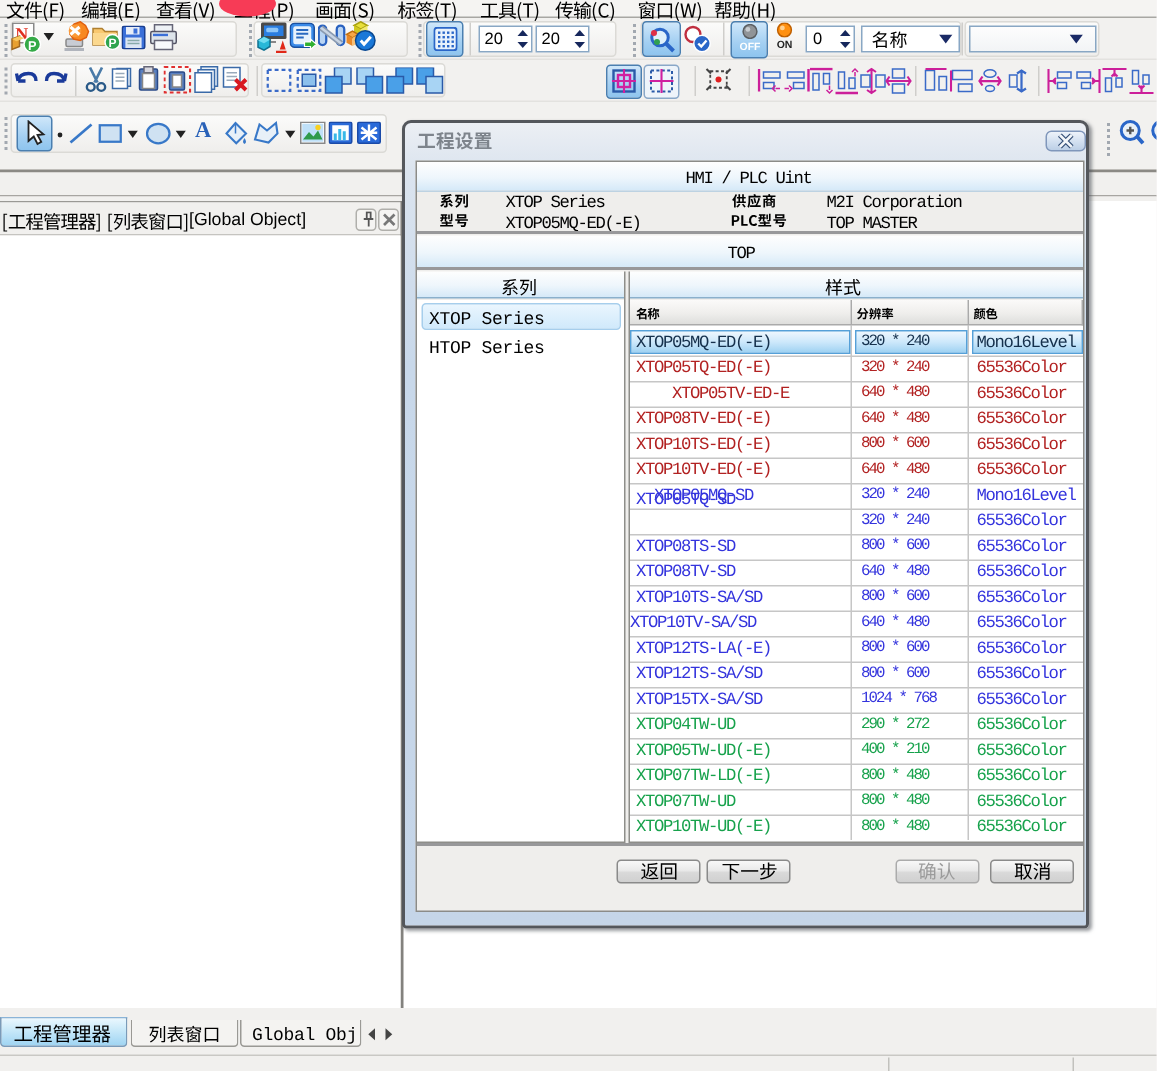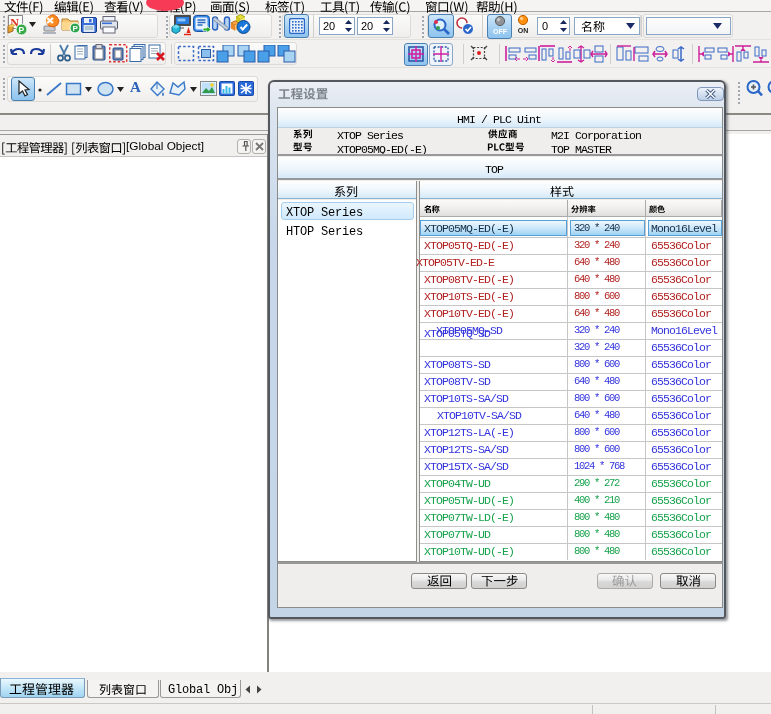--- a/index.html
+++ b/index.html
@@ -530,21 +530,21 @@
 <div class="a" style="left:570px;top:220px;width:75px;height:16px;border:1px solid #55a0d8;background:linear-gradient(180deg,#eef7fe,#cde8fb 50%,#9fd2f2)"></div>
 <div class="a" style="left:648px;top:220px;width:74px;height:16px;border:1px solid #55a0d8;background:linear-gradient(180deg,#eef7fe,#cde8fb 50%,#9fd2f2)"></div>
 <div class="mtx" style="left:424px;top:222.8px;color:#15304c">XTOP05MQ-ED(-E)</div>
 <div class="mt2" style="left:574px;top:223.3px;color:#15304c">320 * 240</div>
 <div class="mtx" style="left:651px;top:222.8px;color:#15304c">Mono16Level</div>
 <div class="a" style="left:420px;top:237px;width:302px;height:1px;background:#c6c6c6"></div>
 <div class="mtx" style="left:424px;top:239.8px;color:#b22222">XTOP05TQ-ED(-E)</div>
 <div class="mt2" style="left:574px;top:240.3px;color:#b22222">320 * 240</div>
 <div class="mtx" style="left:651px;top:239.8px;color:#b22222">65536Color</div>
 <div class="a" style="left:420px;top:254px;width:302px;height:1px;background:#c6c6c6"></div>
-<div class="mtx" style="left:416px;top:256.8px;color:#b22222">XTOP05TV-ED-E</div>
+<div class="mtx" style="left:448px;top:256.8px;color:#b22222">XTOP05TV-ED-E</div>
 <div class="mt2" style="left:574px;top:257.3px;color:#b22222">640 * 480</div>
 <div class="mtx" style="left:651px;top:256.8px;color:#b22222">65536Color</div>
 <div class="a" style="left:420px;top:271px;width:302px;height:1px;background:#c6c6c6"></div>
 <div class="mtx" style="left:424px;top:273.8px;color:#b22222">XTOP08TV-ED(-E)</div>
 <div class="mt2" style="left:574px;top:274.3px;color:#b22222">640 * 480</div>
 <div class="mtx" style="left:651px;top:273.8px;color:#b22222">65536Color</div>
 <div class="a" style="left:420px;top:288px;width:302px;height:1px;background:#c6c6c6"></div>
 <div class="mtx" style="left:424px;top:290.8px;color:#b22222">XTOP10TS-ED(-E)</div>
 <div class="mt2" style="left:574px;top:291.3px;color:#b22222">800 * 600</div>
 <div class="mtx" style="left:651px;top:290.8px;color:#b22222">65536Color</div>
@@ -566,21 +566,21 @@
 <div class="mtx" style="left:651px;top:358.8px;color:#3434dd">65536Color</div>
 <div class="a" style="left:420px;top:373px;width:302px;height:1px;background:#c6c6c6"></div>
 <div class="mtx" style="left:424px;top:375.8px;color:#3434dd">XTOP08TV-SD</div>
 <div class="mt2" style="left:574px;top:376.3px;color:#3434dd">640 * 480</div>
 <div class="mtx" style="left:651px;top:375.8px;color:#3434dd">65536Color</div>
 <div class="a" style="left:420px;top:390px;width:302px;height:1px;background:#c6c6c6"></div>
 <div class="mtx" style="left:424px;top:392.8px;color:#3434dd">XTOP10TS-SA/SD</div>
 <div class="mt2" style="left:574px;top:393.3px;color:#3434dd">800 * 600</div>
 <div class="mtx" style="left:651px;top:392.8px;color:#3434dd">65536Color</div>
 <div class="a" style="left:420px;top:407px;width:302px;height:1px;background:#c6c6c6"></div>
-<div class="mtx" style="left:437px;top:409.8px;color:#3434dd">XTOP10TV-SA/SD</div>
+<div class="mtx" style="left:420px;top:409.8px;color:#3434dd">XTOP10TV-SA/SD</div>
 <div class="mt2" style="left:574px;top:410.3px;color:#3434dd">640 * 480</div>
 <div class="mtx" style="left:651px;top:409.8px;color:#3434dd">65536Color</div>
 <div class="a" style="left:420px;top:424px;width:302px;height:1px;background:#c6c6c6"></div>
 <div class="mtx" style="left:424px;top:426.8px;color:#3434dd">XTOP12TS-LA(-E)</div>
 <div class="mt2" style="left:574px;top:427.3px;color:#3434dd">800 * 600</div>
 <div class="mtx" style="left:651px;top:426.8px;color:#3434dd">65536Color</div>
 <div class="a" style="left:420px;top:441px;width:302px;height:1px;background:#c6c6c6"></div>
 <div class="mtx" style="left:424px;top:443.8px;color:#3434dd">XTOP12TS-SA/SD</div>
 <div class="mt2" style="left:574px;top:444.3px;color:#3434dd">800 * 600</div>
 <div class="mtx" style="left:651px;top:443.8px;color:#3434dd">65536Color</div>

